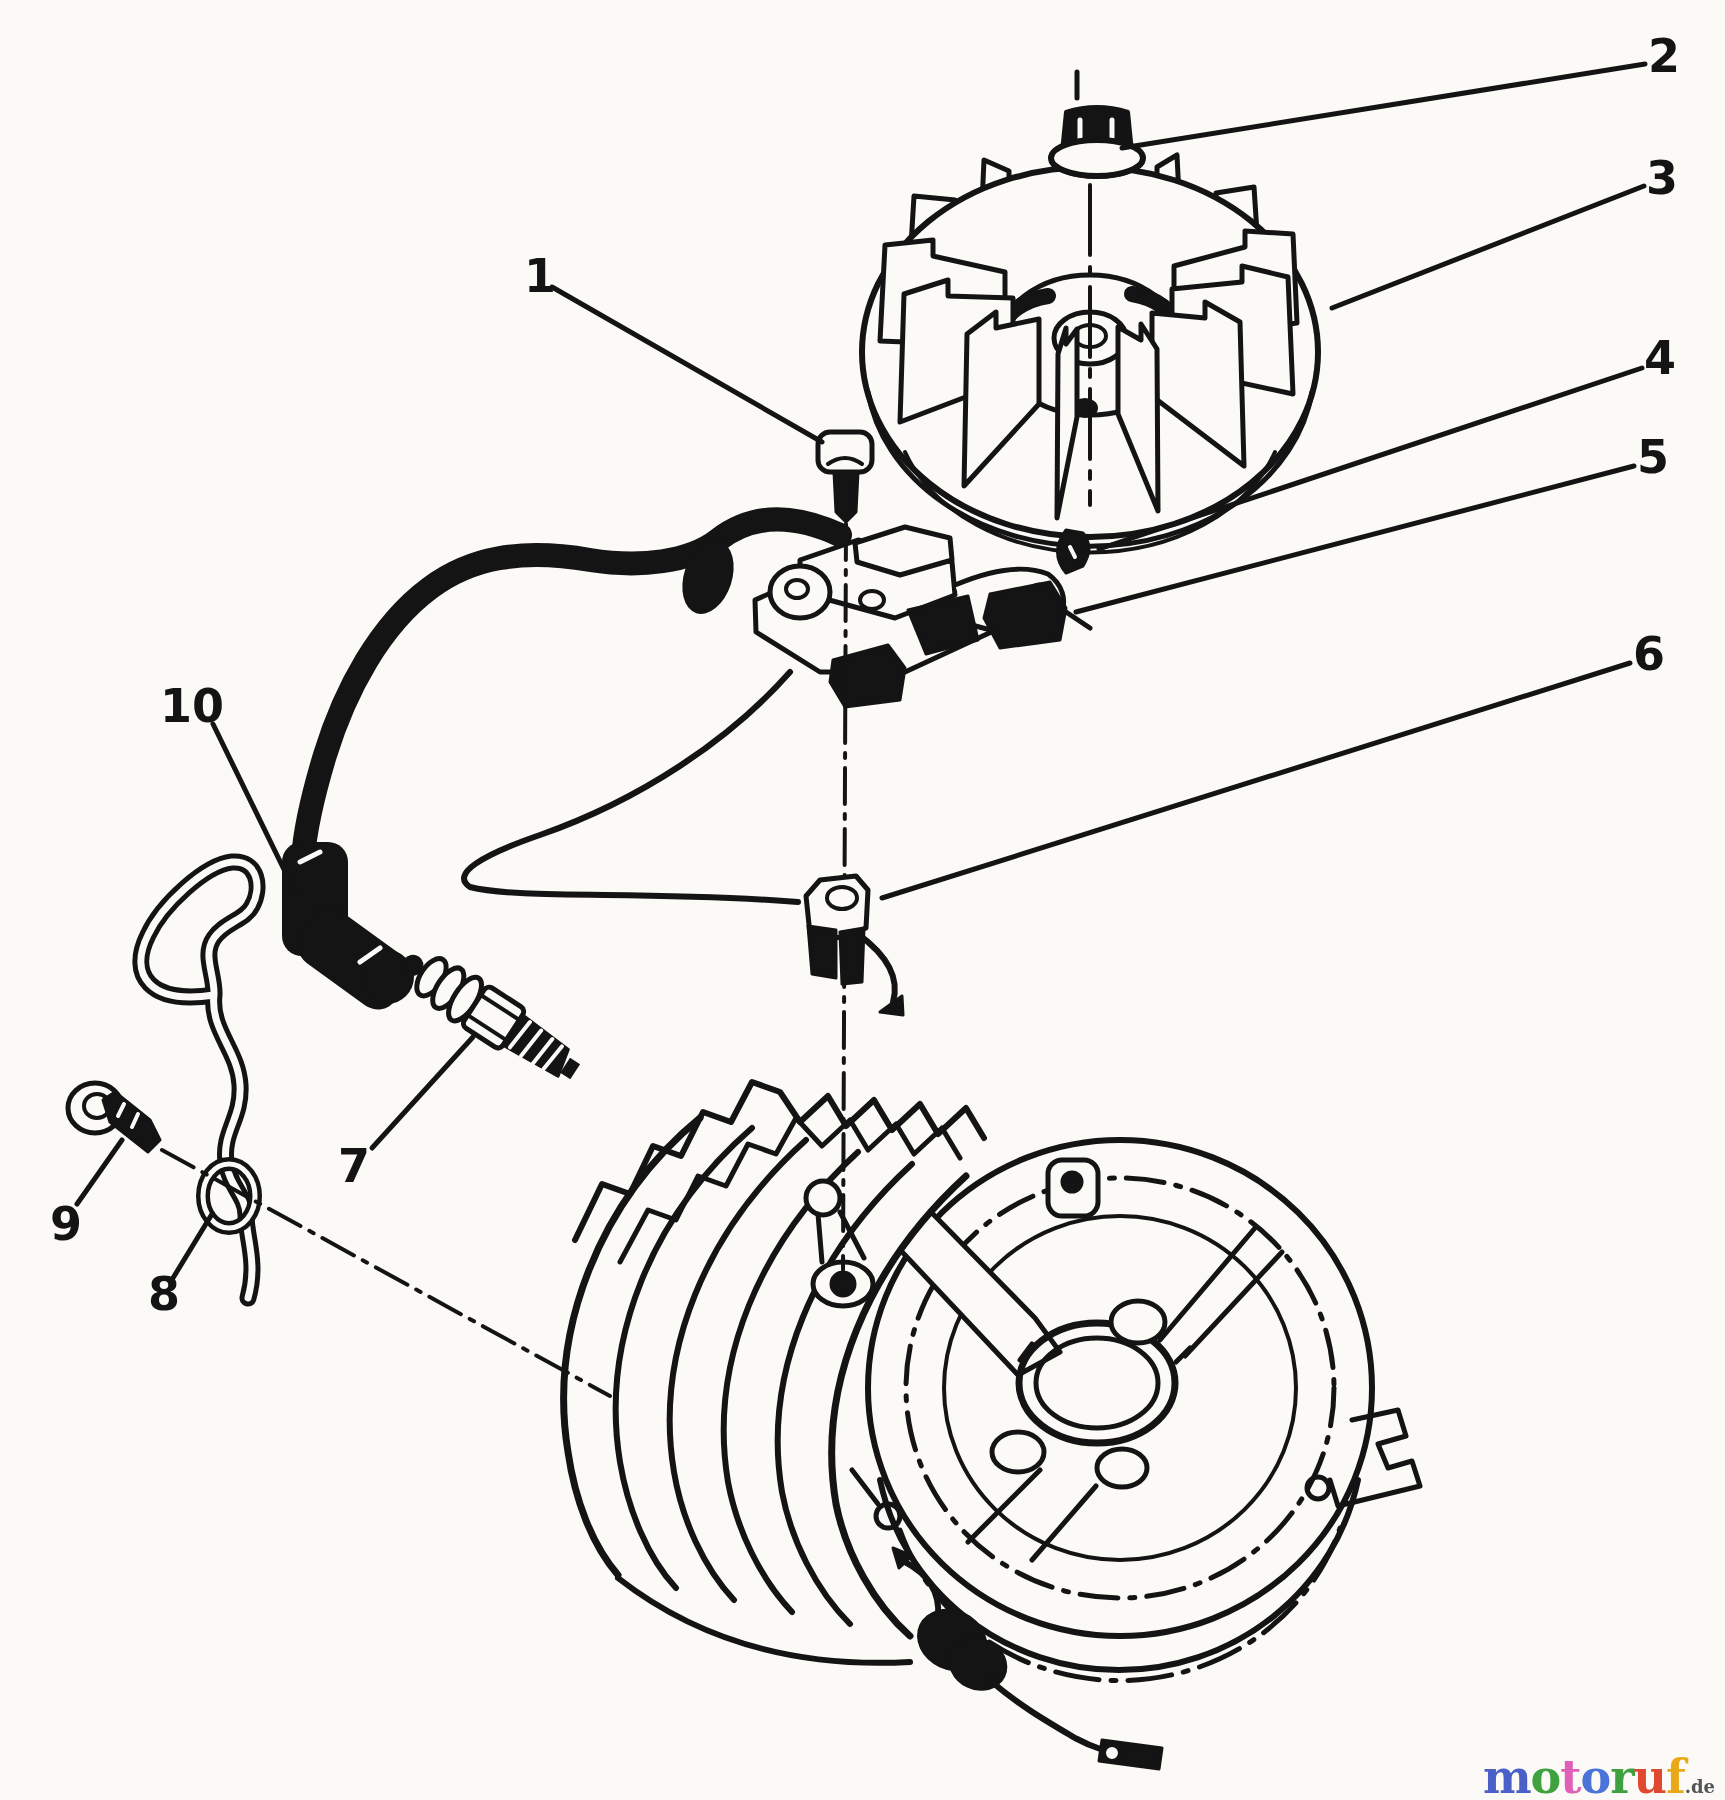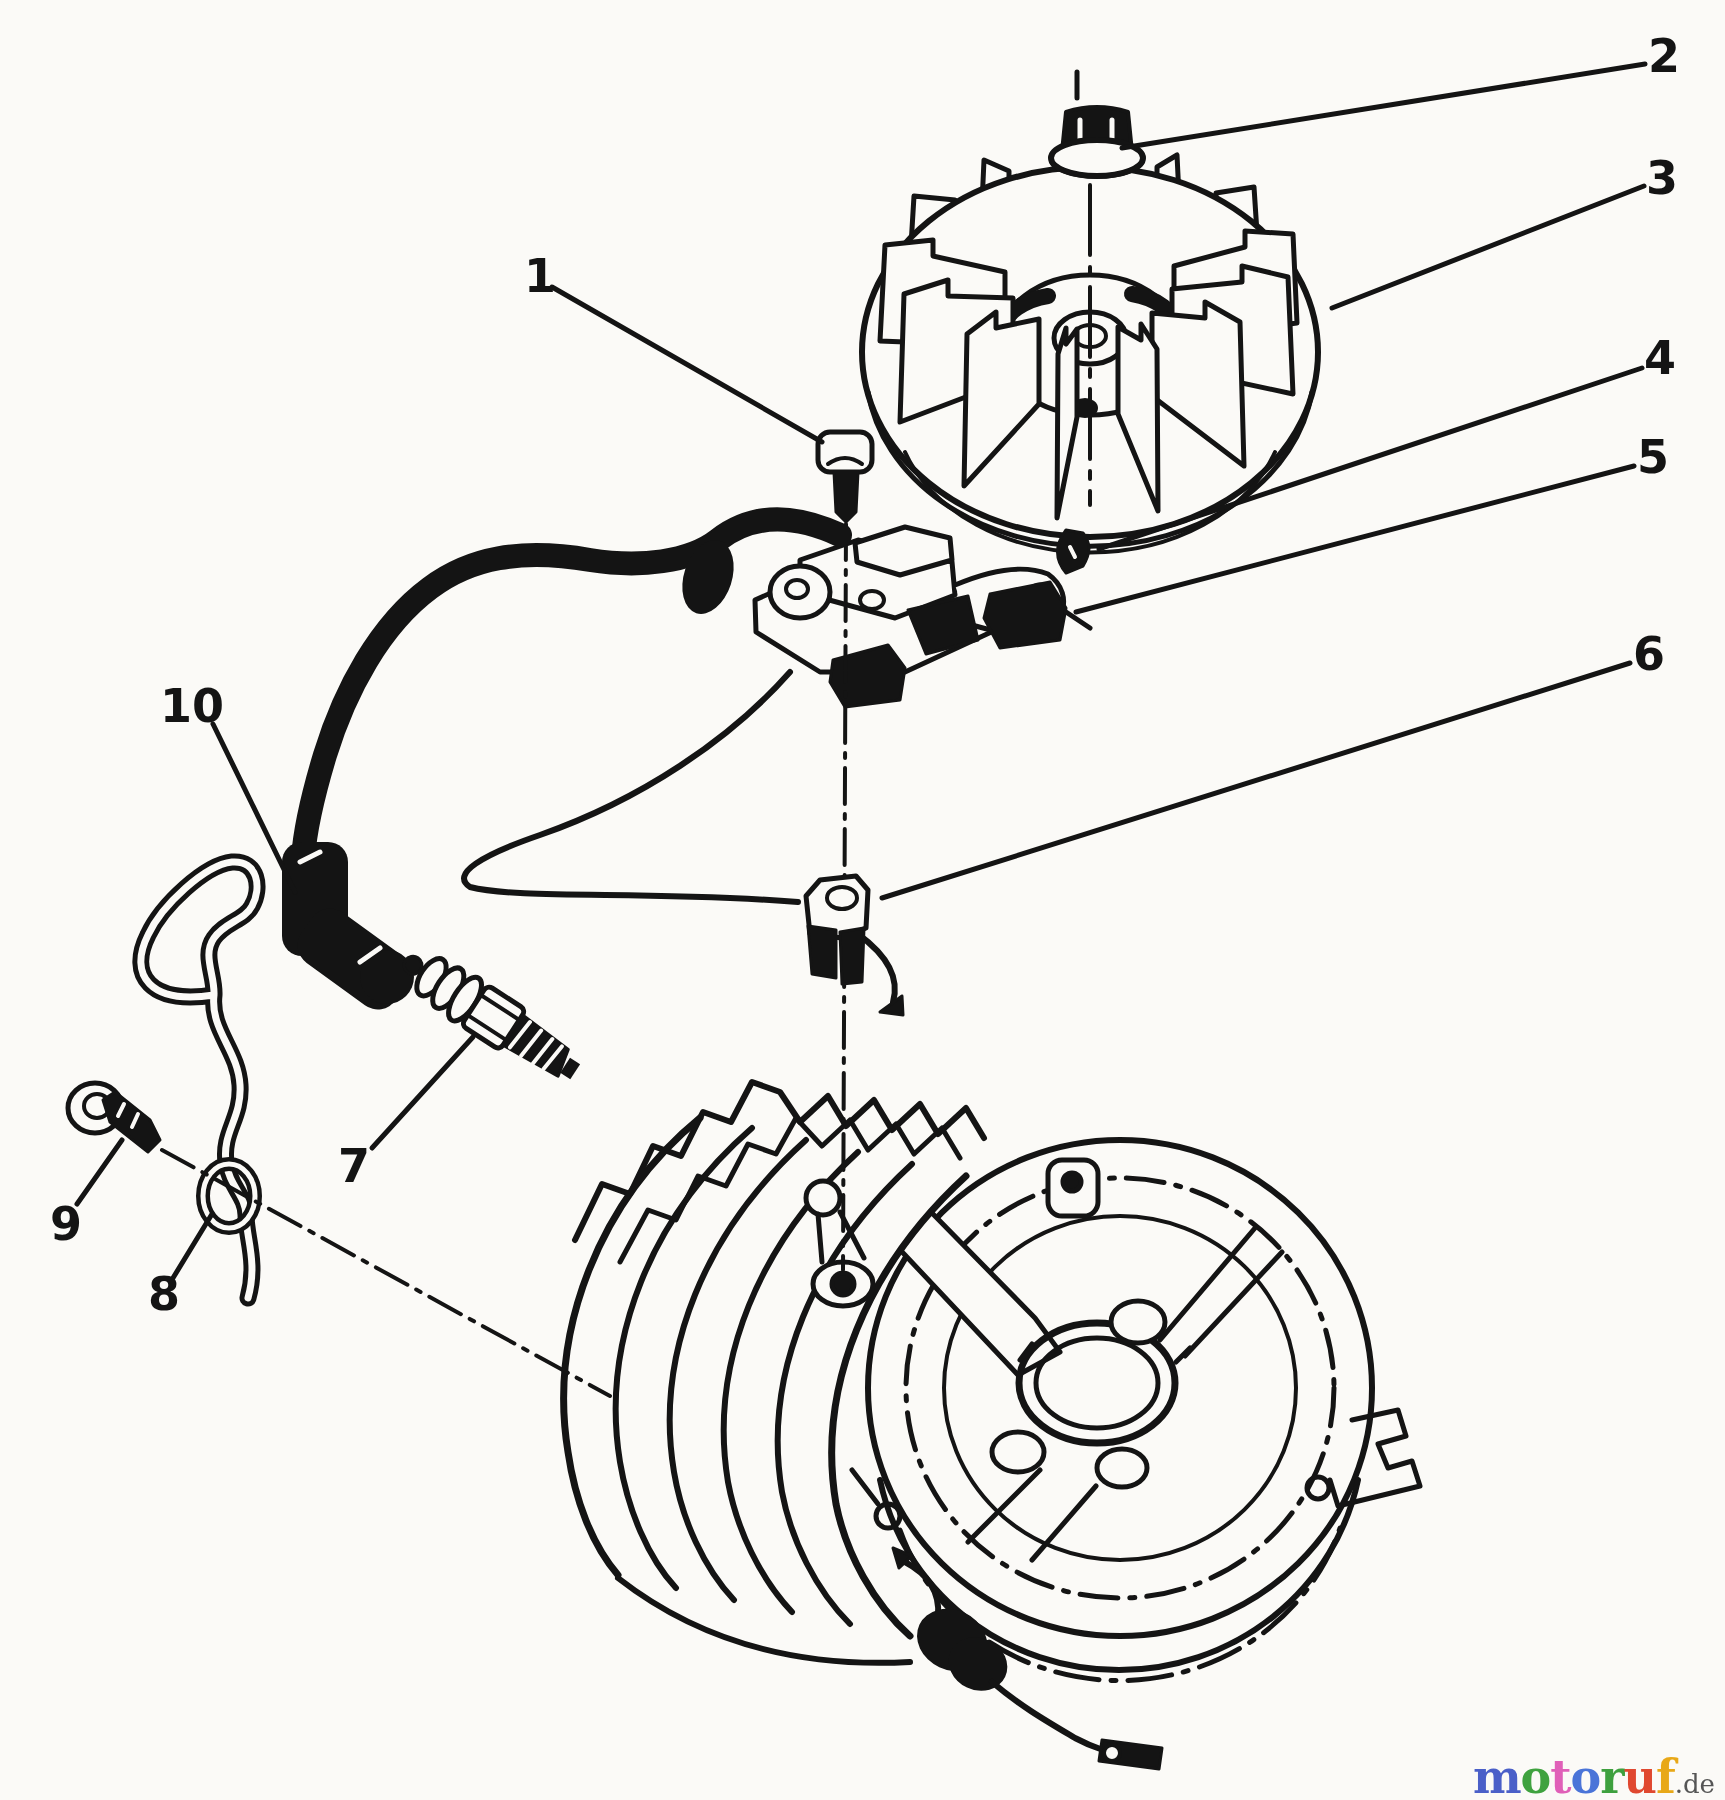--- a/index.html
+++ b/index.html
@@ -11,21 +11,21 @@
   svg{display:block;}
   .callout-label{
     font-family:"DejaVu Sans",sans-serif;
     font-weight:800;font-size:46px;fill:#141414;
   }
   #watermark{
     position:absolute;right:10px;bottom:0px;
     font-family:"DejaVu Serif",serif;font-weight:700;font-size:46px;
     letter-spacing:-1px;line-height:1;user-select:none;
   }
-  #watermark .suffix{font-size:26px;font-weight:400;letter-spacing:0;}
+  #watermark .suffix{font-size:18px;font-weight:700;letter-spacing:0;}
 </style>
 </head>
 <body>
 
 <div id="stage">
 <svg width="1725" height="1800" viewBox="0 0 1725 1800">
   <g fill="none" stroke="#141414" stroke-width="5" stroke-linecap="round" stroke-linejoin="round">
 
     <g>
       <ellipse cx="1120" cy="1388" rx="252" ry="248" stroke-width="6" fill="#fbfaf7"></ellipse>

